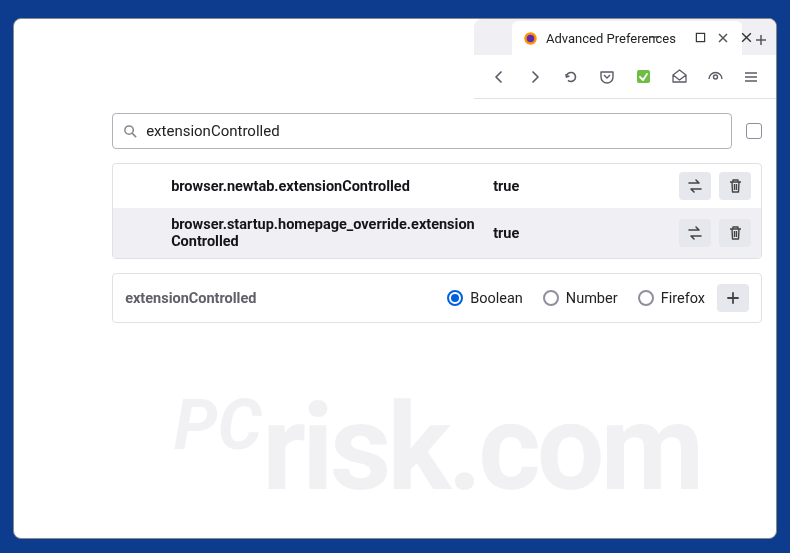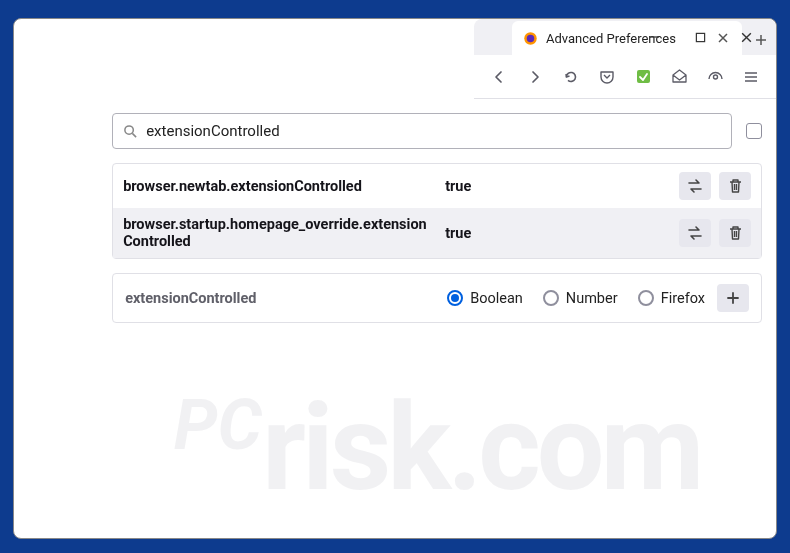--- a/index.html
+++ b/index.html
@@ -30,21 +30,21 @@
 .searchrow { display: flex; align-items: center; gap: 14px; }
 .searchbox { flex: 1; height: 36px; border: 1px solid #b1b1b9; border-radius: 4px; display: flex; align-items: center; padding: 0 10px; gap: 8px; font-size: 15px; color: #555; }
 .searchbox .sicon { color: #888; }
 .searchbox .sinput { flex: 1; color: #222; }
 .chk { display: flex; align-items: center; gap: 8px; font-size: 14.5px; color: #222; }
 .chkbox { width: 16px; height: 16px; border: 1.5px solid #8f8f9d; border-radius: 3px; }
 
 .preflist { border: 1px solid #e0e0e6; border-radius: 4px; }
 .prefrow { display: flex; align-items: center; padding: 8px 10px; gap: 12px; font-size: 14.5px; }
 .prefrow.alt { background: #f0f0f4; }
-.prefname { width: 310px; font-weight: 700; color: #15141a; word-break: break-word; }
+.prefname { width: 310px; font-weight: 700; color: #15141a; word-break: break-word; margin-left: 48px; }
 .prefval { flex: 1; font-weight: 700; color: #15141a; }
 .prefactions { display: flex; gap: 8px; }
 .actbtn { width: 32px; height: 28px; background: #e7e7ee; border-radius: 4px; display: flex; align-items: center; justify-content: center; color: #444; }
 
 .addrow { border: 1px solid #e0e0e6; border-radius: 4px; display: flex; align-items: center; padding: 10px 12px; gap: 12px; font-size: 14.5px; }
 .addname { width: 310px; font-weight: 700; color: #606069; }
 .radios { display: flex; gap: 20px; flex: 1; }
 .radio { display: flex; align-items: center; gap: 7px; color: #222; }
 .rcircle { width: 16px; height: 16px; border-radius: 50%; border: 2px solid #8f8f9d; position: relative; }
 .rcircle.selected { border-color: #0060df; }

